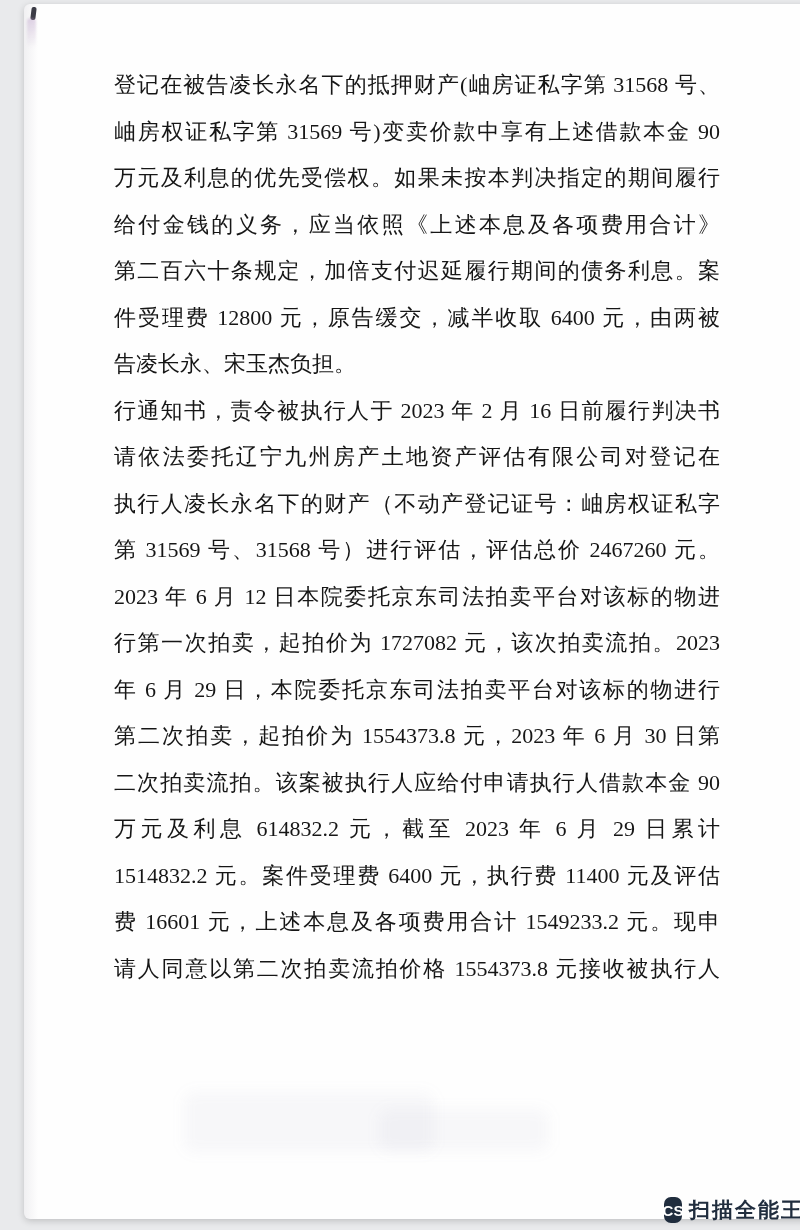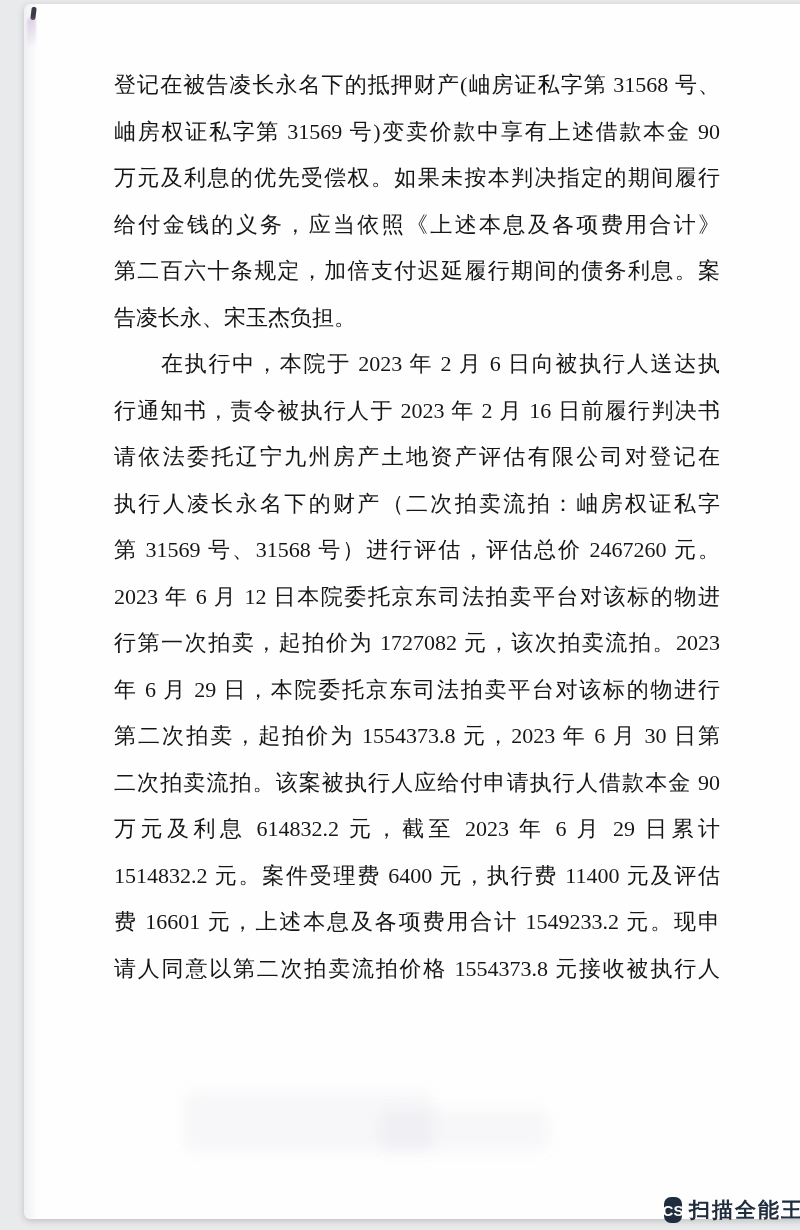--- a/index.html
+++ b/index.html
@@ -122,25 +122,25 @@
 <div class="paper">
   <div class="corner-mark"></div>
   <div class="corner-smudge"></div>
 
   <div class="text-block">
     <div class="line">登记在被告凌长永名下的抵押财产(岫房证私字第 31568 号、</div>
     <div class="line">岫房权证私字第 31569 号)变卖价款中享有上述借款本金 90</div>
     <div class="line">万元及利息的优先受偿权。如果未按本判决指定的期间履行</div>
     <div class="line">给付金钱的义务，应当依照《上述本息及各项费用合计》</div>
     <div class="line">第二百六十条规定，加倍支付迟延履行期间的债务利息。案</div>
+    <div class="line">件受理费 12800 元，原告缓交，减半收取 6400 元，由两被</div>
     <div class="line para-end">告凌长永、宋玉杰负担。</div>
-    <div class="line indent">在执行中，本院于 2023 年 2 月 6 日向被执行人送达执</div>
     <div class="line">行通知书，责令被执行人于 2023 年 2 月 16 日前履行判决书</div>
     <div class="line">请依法委托辽宁九州房产土地资产评估有限公司对登记在</div>
-    <div class="line">执行人凌长永名下的财产（二次拍卖流拍：岫房权证私字</div>
+    <div class="line">执行人凌长永名下的财产（不动产登记证号：岫房权证私字</div>
     <div class="line">第 31569 号、31568 号）进行评估，评估总价 2467260 元。</div>
     <div class="line">2023 年 6 月 12 日本院委托京东司法拍卖平台对该标的物进</div>
     <div class="line">行第一次拍卖，起拍价为 1727082 元，该次拍卖流拍。2023</div>
     <div class="line">年 6 月 29 日，本院委托京东司法拍卖平台对该标的物进行</div>
     <div class="line">第二次拍卖，起拍价为 1554373.8 元，2023 年 6 月 30 日第</div>
     <div class="line">二次拍卖流拍。该案被执行人应给付申请执行人借款本金 90</div>
     <div class="line">万元及利息 614832.2 元，截至 2023 年 6 月 29 日累计</div>
     <div class="line">1514832.2 元。案件受理费 6400 元，执行费 11400 元及评估</div>
     <div class="line">费 16601 元，上述本息及各项费用合计 1549233.2 元。现申</div>
     <div class="line">请人同意以第二次拍卖流拍价格 1554373.8 元接收被执行人</div>

